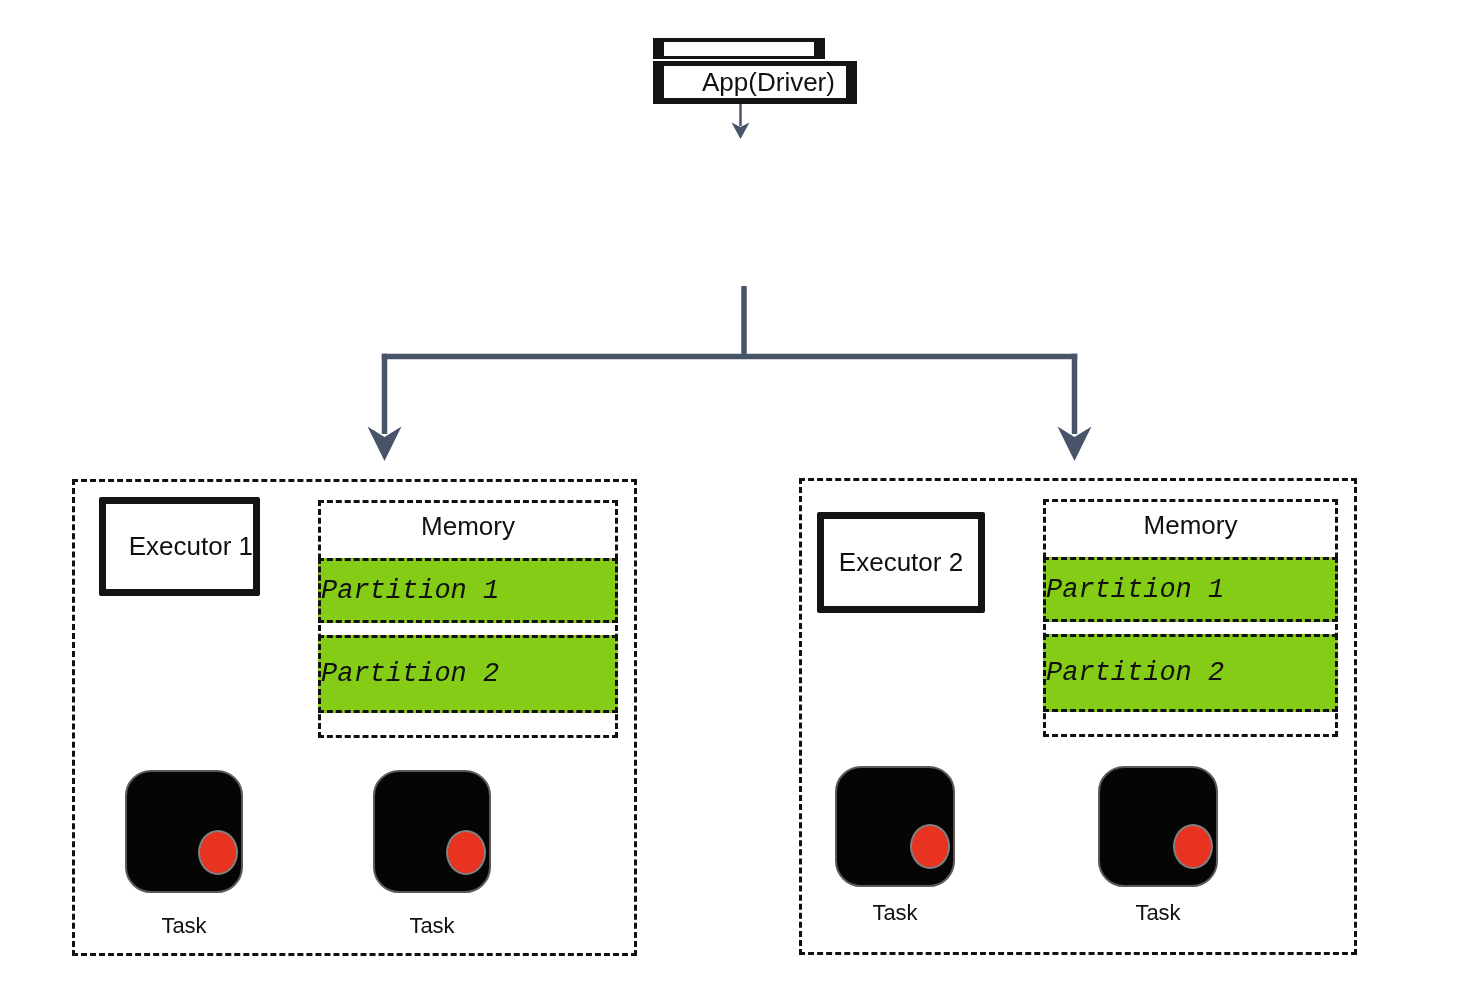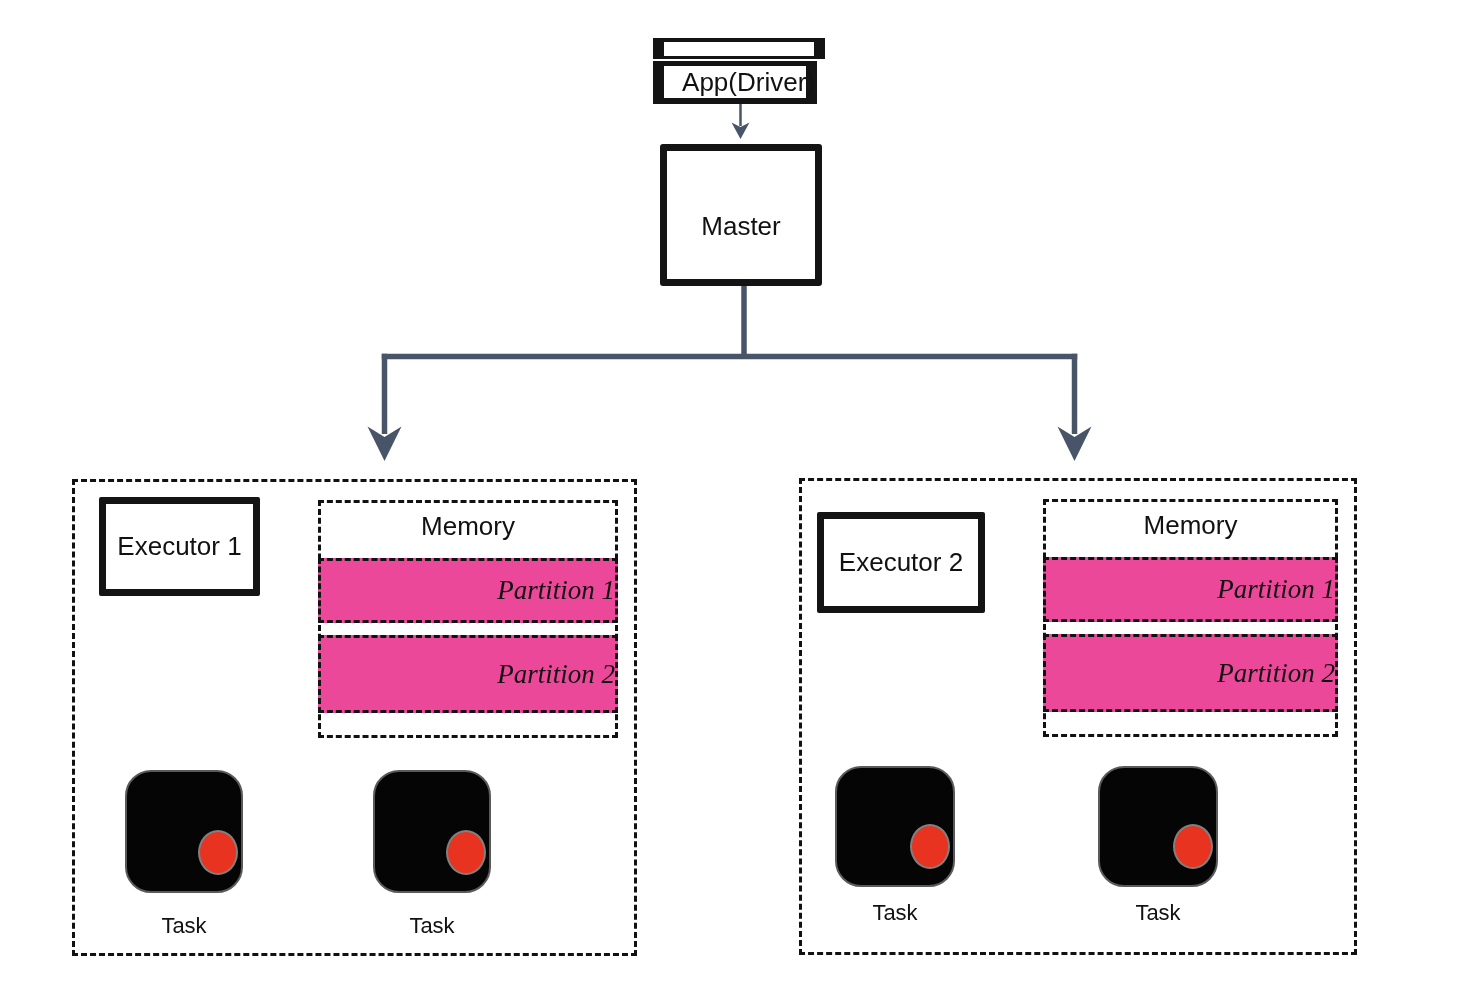--- a/index.html
+++ b/index.html
@@ -14,21 +14,21 @@
   .abs{position:absolute;box-sizing:border-box;}
 
   
   .app-top{
     left:653px;top:38px;width:172px;height:21px;
     background:#fff;
     border:3px solid #141414;
     border-left-width:11px;border-right-width:11px;border-top-width:4px;
   }
   .app-main{
-    left:653px;top:61px;width:164px;height:43px;
+    left:653px;top:61px;width:204px;height:43px;
     background:#fff;
     border:5px solid #141414;
     border-left-width:11px;border-right-width:11px;border-bottom-width:6px;
     display:flex;align-items:center;justify-content:center;
     font-size:26px;
     padding-left:27px;
   }
 
   
   .master{
@@ -50,39 +50,39 @@
   }
   .panel-1{left:72px;top:479px;width:565px;height:477px;}
   .panel-2{left:799px;top:478px;width:558px;height:477px;}
 
   .executor-box{
     border:7px solid #141414;border-radius:2px;
     background:#fff;
     display:flex;align-items:center;justify-content:center;
     font-size:26px;
   }
-  .exec-1{left:24px;top:15px;width:161px;height:99px;}
+  .exec-1{left:24px;top:15px;width:161px;height:99px;justify-content:flex-end;}
   .exec-2{left:15px;top:16px;width:168px;height:101px;margin-top:15px;}
 
   .memory-box{
     border:3px dashed #111;
     background:#fff;
   }
   .mem-1{left:243px;top:18px;width:300px;height:238px;}
   .mem-2{left:241px;top:18px;width:295px;height:238px;}
   .memory-title{
     position:absolute;left:0;right:0;top:8px;
     text-align:center;font-size:26px;
   }
   .partition{
     position:absolute;box-sizing:border-box;
-    background:#ec4899;
+    background:#84cc16;
     border:3px dashed #111;
-    display:flex;align-items:center;justify-content:flex-end;
-    font-family:Liberation Serif, serif;
+    display:flex;align-items:center;justify-content:flex-start;
+    font-family:Liberation Mono, monospace;
     font-style:italic;font-size:27px;font-weight:500;
   }
   .part-a{left:-3px;top:55px;height:65px;}
   .part-b{left:-3px;top:132px;height:78px;}
   .mem-1 .partition{width:300px;}
   .mem-2 .partition{width:295px;}
 
   .task-shape{
     background:#050505;
     border:2px solid #5a5a5a;
@@ -111,23 +111,20 @@
 </head>
 <body>
 
 <div id="canvas">
 
   <div class="abs app-top"></div>
   <div class="abs app-main">
     <span>App(Driver)</span>
   </div>
 
-  <div class="abs master">
-    <span>Master</span>
-  </div>
 
   <svg id="connectors" width="1476" height="1002" viewBox="0 0 1476 1002">
 
     <line x1="740.5" y1="104" x2="740.5" y2="126" stroke="#485569" stroke-width="2.5"></line>
     <path d="M740.5 139 L731.5 122.5 L740.5 127 L749.5 122.5 Z" fill="#485569"></path>
 
     <line x1="744" y1="286" x2="744" y2="356" stroke="#485569" stroke-width="5.5"></line>
 
     <line x1="381.75" y1="356.5" x2="1077.25" y2="356.5" stroke="#485569" stroke-width="5.5"></line>
 

